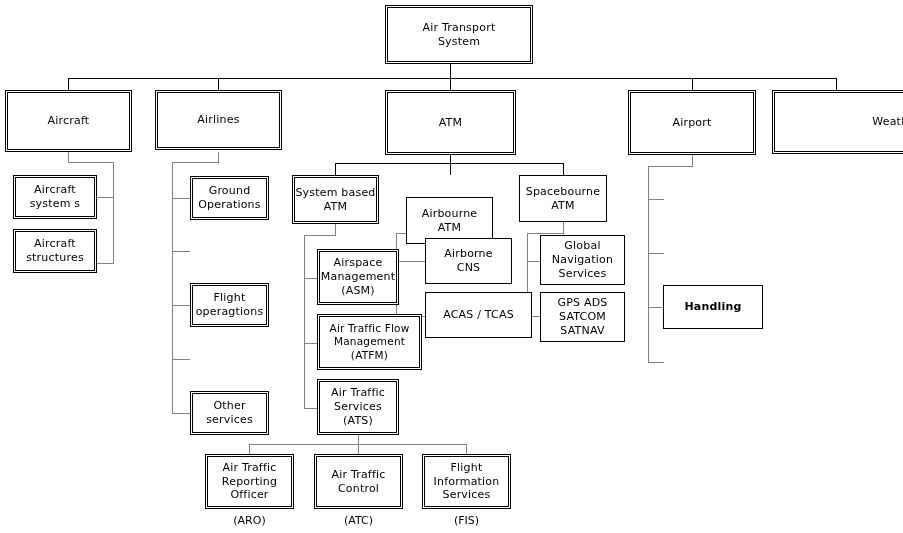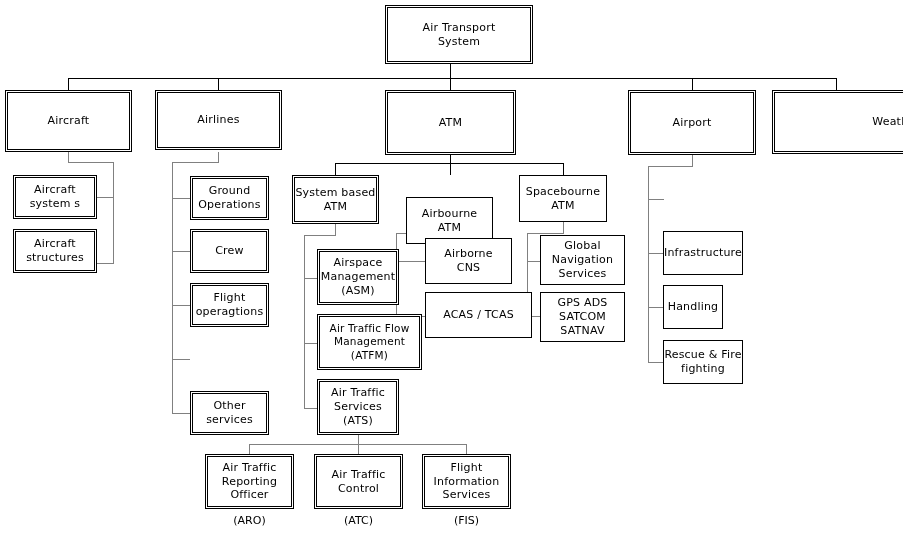--- a/index.html
+++ b/index.html
@@ -161,23 +161,20 @@
   </div>
   <div class="node dbl f11" style="left:13px; top:229px; width:84px; height:44px;">
     <span class="txt">Aircraft
 structures</span>
   </div>
 
   <div class="node dbl f11" style="left:190px; top:176px; width:79px; height:44px;">
     <span class="txt">Ground
 Operations</span>
   </div>
-  <div class="node dbl f11" style="left:190px; top:229px; width:79px; height:44px;">
-    <span class="txt">Crew</span>
-  </div>
   <div class="node dbl f11" style="left:190px; top:283px; width:79px; height:44px;">
     <span class="txt">Flight
 operagtions</span>
   </div>
   <div class="node dbl f11" style="left:190px; top:391px; width:79px; height:44px;">
     <span class="txt">Other
 services</span>
   </div>
 
   <div class="node dbl f11" style="left:292px; top:175px; width:87px; height:49px;">
@@ -221,29 +218,22 @@
     <span class="txt">Global
 Navigation
 Services</span>
   </div>
   <div class="node f11" style="left:540px; top:292px; width:85px; height:50px;">
     <span class="txt">GPS ADS
 SATCOM
 SATNAV</span>
   </div>
 
-  <div class="node f11" style="left:663px; top:231px; width:80px; height:44px;">
-    <span class="txt">Infrastructure</span>
-  </div>
-  <div class="node f11" style="left:663px; top:285px; width:60px; height:44px;">
+  <div class="node f11" style="left:663px; top:285px; width:100px; height:44px;font-weight:bold;">
     <span class="txt">Handling</span>
-  </div>
-  <div class="node f11" style="left:663px; top:340px; width:80px; height:44px;">
-    <span class="txt">Rescue &amp; Fire
-fighting</span>
   </div>
 
   <div class="node dbl f11" style="left:205px; top:454px; width:89px; height:55px;">
     <span class="txt">Air Traffic
 Reporting
 Officer</span>
   </div>
   <div class="cap" style="left:205px; top:514px; width:89px;">(ARO)</div>
 
   <div class="node dbl f11" style="left:314px; top:454px; width:89px; height:55px;">

